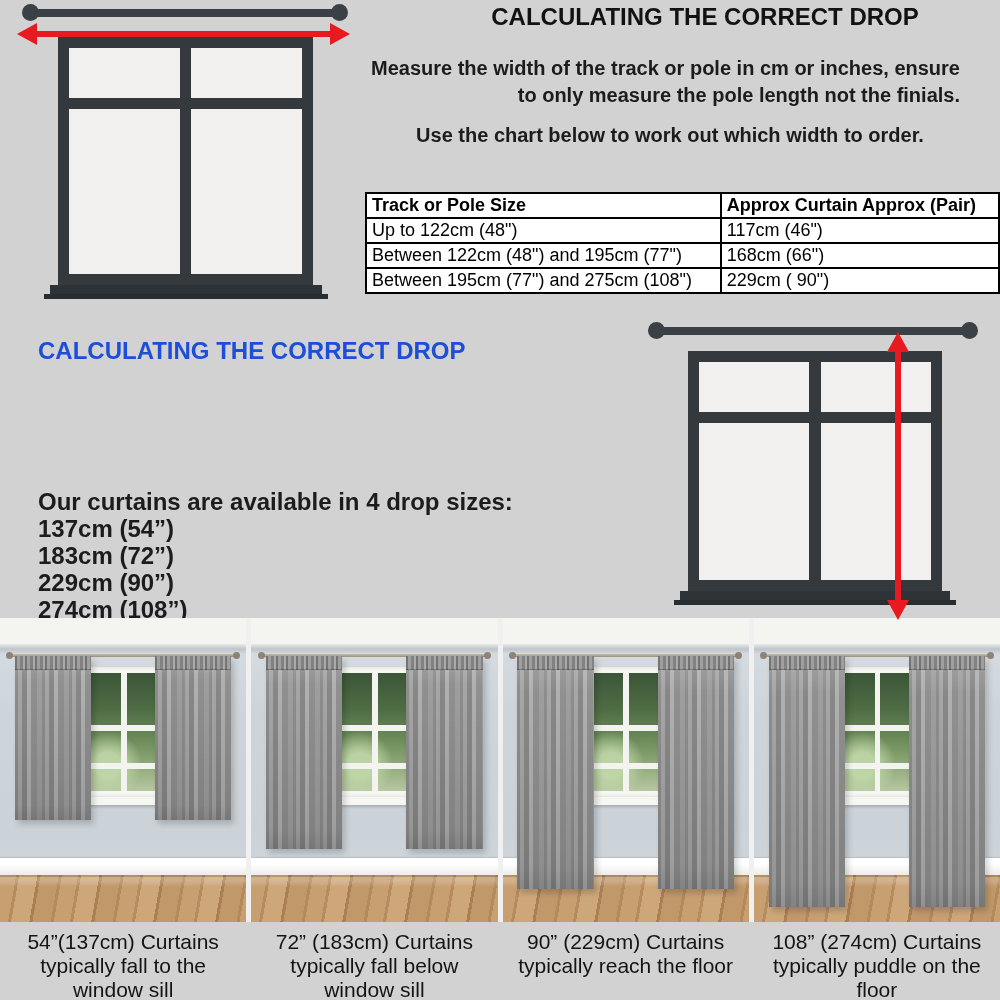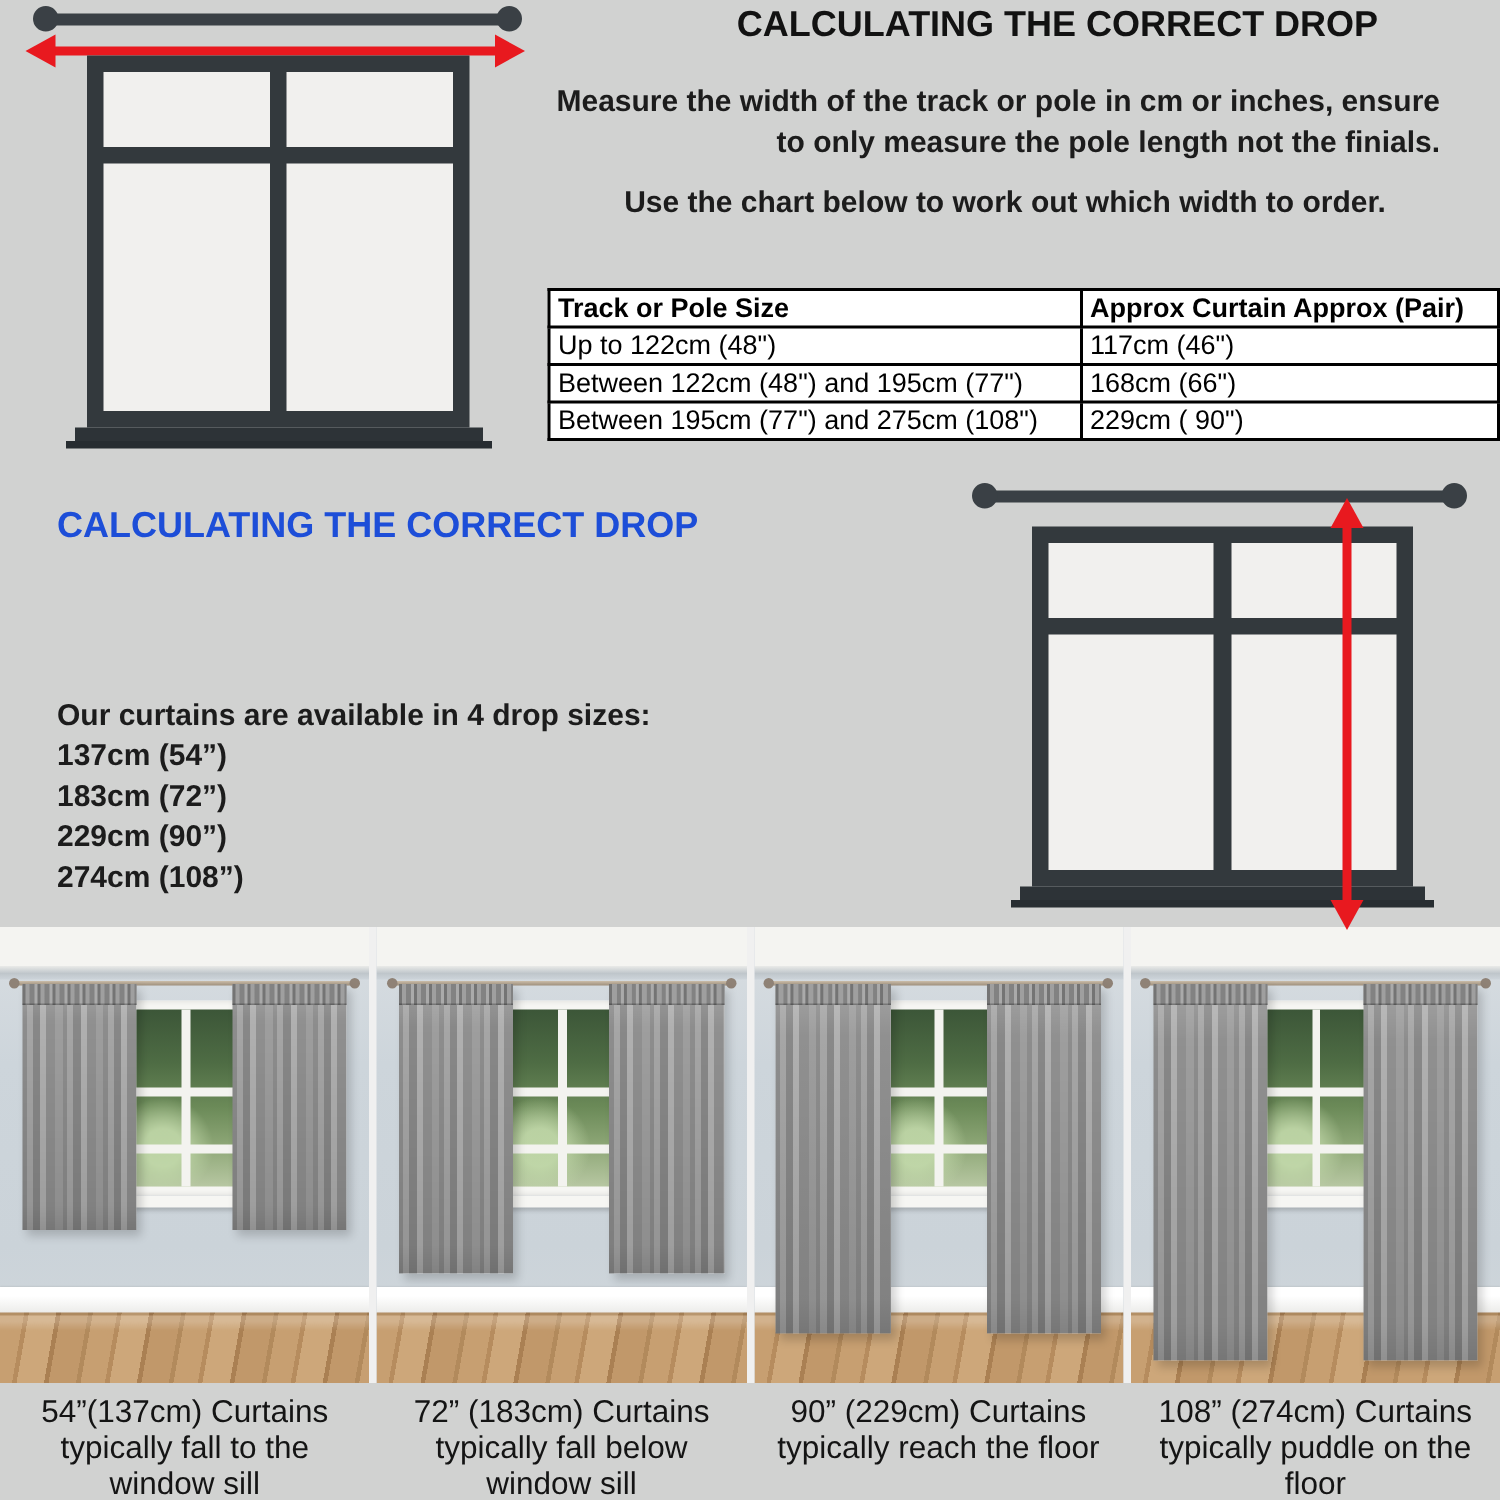--- a/index.html
+++ b/index.html
@@ -54,21 +54,21 @@
 
   table.size-chart{position:absolute;left:365px;top:192px;border-collapse:collapse;
                    background:#ffffff;border:2px solid #000;padding-left:26px;}
   table.size-chart th,table.size-chart td{border:2px solid #000;padding:0 5px;height:23px;
                    font-size:18px;white-space:nowrap;text-align:left;vertical-align:middle;color:#000;}
   table.size-chart th{font-weight:bold;}
   table.size-chart .c1{width:345px;} table.size-chart .c2{width:268px;}
 
   .d-title{position:absolute;left:38px;top:337px;font-size:24px;font-weight:bold;color:#1d4ed8;}
   .d-para{position:absolute;left:38px;top:393px;width:610px;font-size:20px;line-height:27px;}
-  .d-list{position:absolute;left:38px;top:464px;width:610px;font-size:20px;line-height:27px;}
+  .d-list{position:absolute;left:38px;top:488px;width:610px;font-size:24px;line-height:27px;}
 
   
   .photos{position:absolute;left:0;top:618px;width:1000px;height:304px;display:flex;gap:5px;
           background:#f0f0f0;z-index:1;}
   .photo{position:relative;flex:1;overflow:hidden;
          background:linear-gradient(180deg,#d9dee2 0%,#cdd5db 30%,#cbd3d9 70%,#d2d8dc 100%);}
   .ph-top{position:absolute;top:0;left:0;right:0;height:8.5%;background:#f4f4f1;}
   .ph-cornice{position:absolute;top:8.5%;left:0;right:0;height:3%;
               background:linear-gradient(180deg,#e9eae8 0%,#bfc6cb 55%,#cdd4da 100%);}
   .ph-pole{position:absolute;top:12%;left:3.5%;right:3.5%;height:3px;

